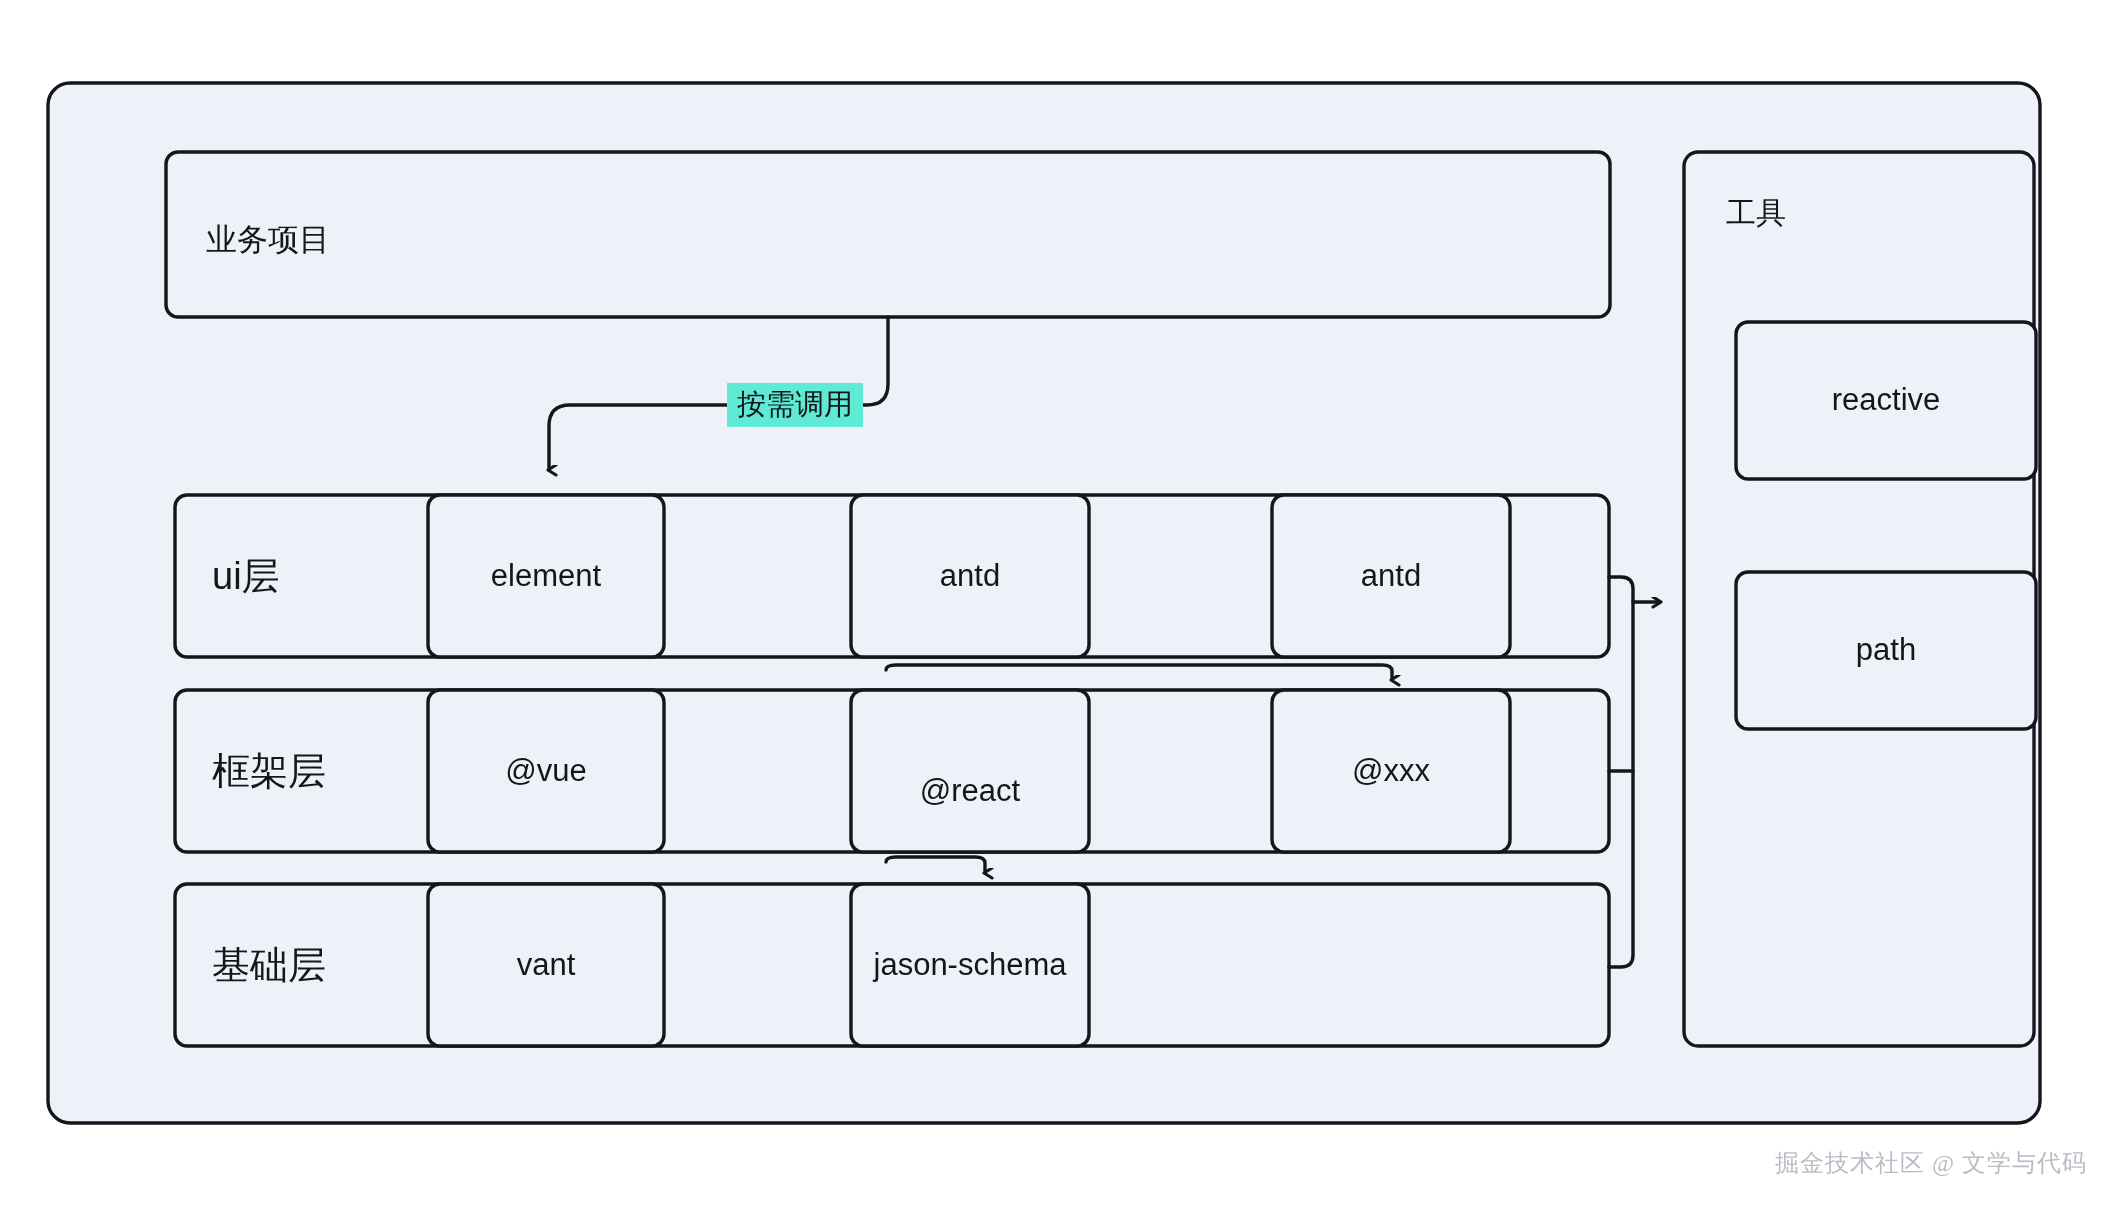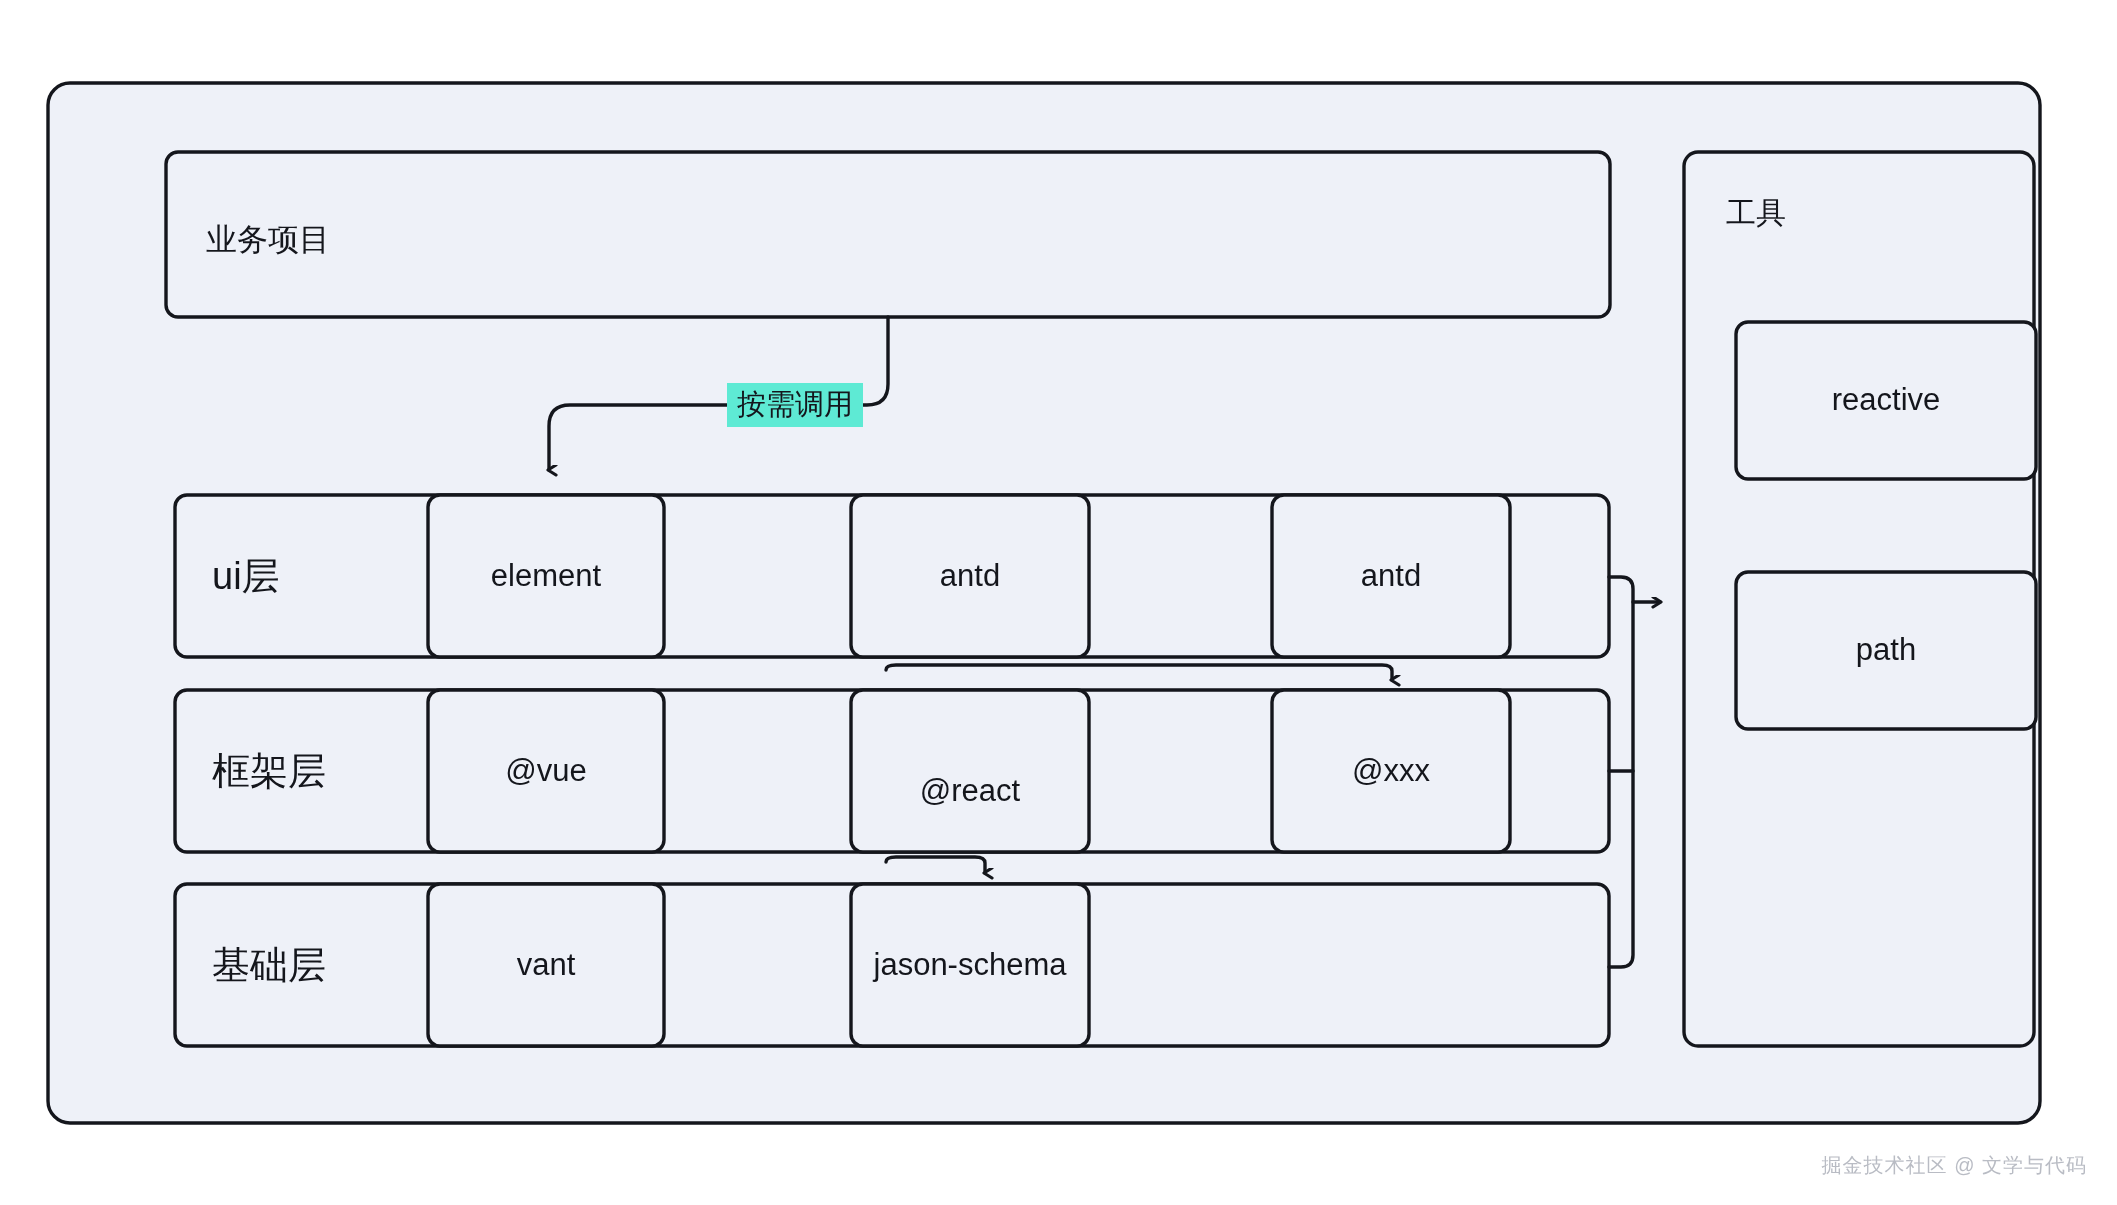--- a/index.html
+++ b/index.html
@@ -37,25 +37,25 @@
   .lbl-left {
     transform: translate(0, -50%);
   }
   .t-outer-title { font-size: 30px; font-family: Liberation Serif, serif; }
   .t-box        { font-size: 31px; }
   .t-rowlabel   { font-size: 38px; }
   .t-edge       { font-size: 29px; }
   .t-tool       { font-size: 31px; }
   .watermark {
     position: absolute;
-    font-size: 20px;
+    font-size: 24px;
     color: #b9bcc4;
     letter-spacing: 1px;
     white-space: nowrap;
-    font-family: Liberation Sans, sans-serif;
+    font-family: Liberation Serif, serif;
   }
   .edge-label-bg {
     position: absolute;
     transform: translate(-50%, -50%);
     background: #5eead4;
     padding: 2px 10px;
   }
 </style>
 </head>
 <body>

